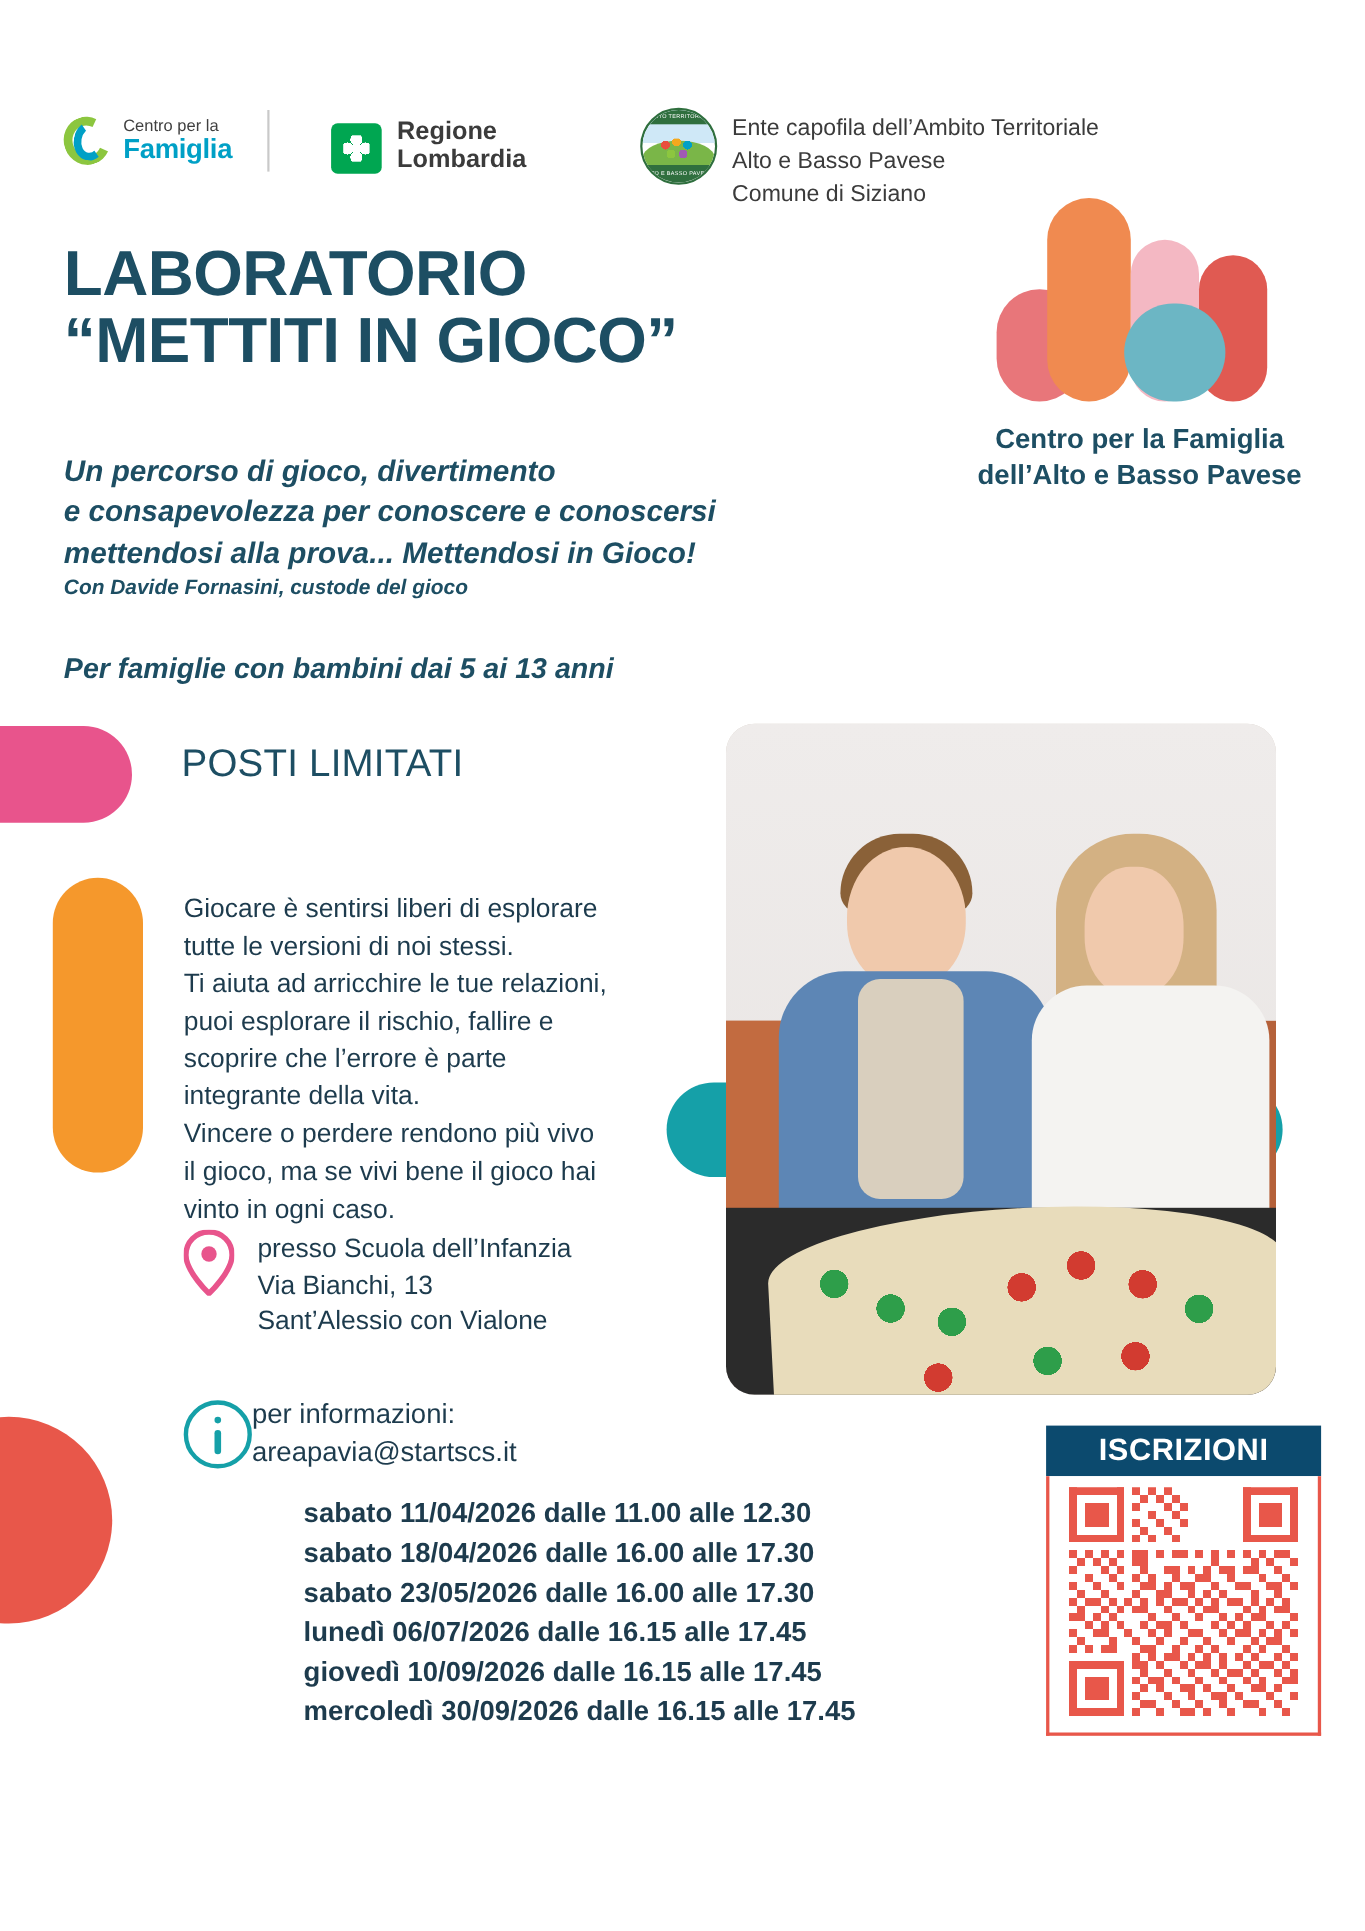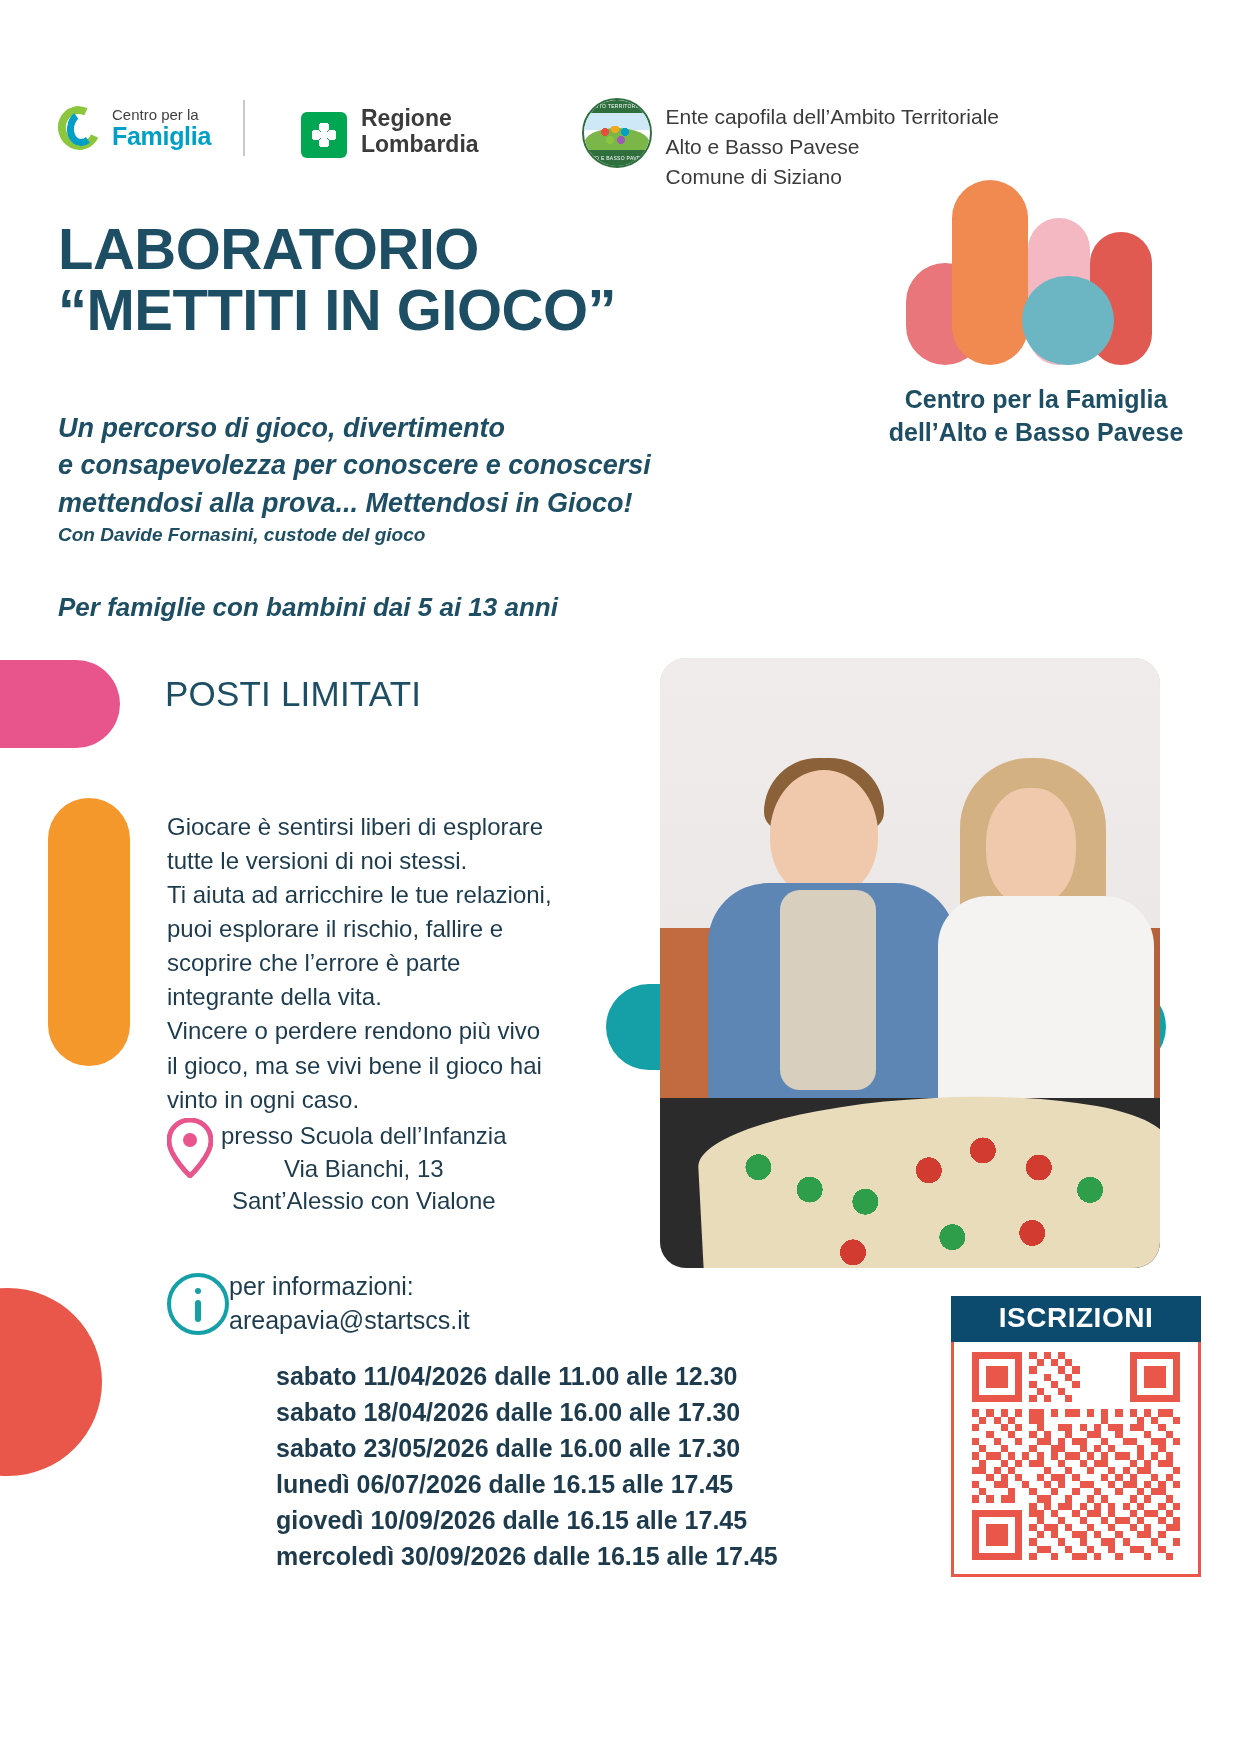--- a/index.html
+++ b/index.html
@@ -130,21 +130,21 @@
     font-size:35px; color:#1d4e63; line-height:1.28; letter-spacing:.2px;
   }
 
   
   .bodytext {
     position:absolute; left:167px; top:810px; width:470px;
     font-size:24px; color:#1d3b4d; line-height:1.42;
   }
 
   
-  .address { position:absolute; left:167px; top:1118px; width:470px; display:flex; gap:8px;text-align:center; }
+  .address { position:absolute; left:167px; top:1118px; width:470px; display:flex; gap:21px; }
   .pin { width:46px; height:60px; flex:0 0 auto; position:relative; }
   .addr-txt { font-size:24px; color:#1d3b4d; line-height:1.36; padding-top:2px; }
 
   
   .info { position:absolute; left:167px; top:1270px; width:520px; display:flex; align-items:center; }
   .info-circle {
     width:62px; height:62px; border-radius:50%; border:4px solid #15a0a8;
     flex:0 0 auto; position:relative;
   }
   .info-circle:before {

